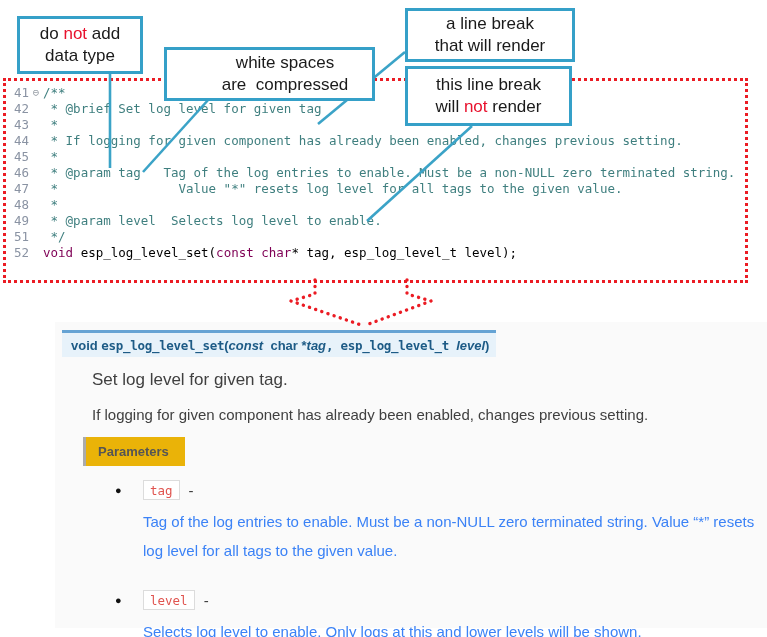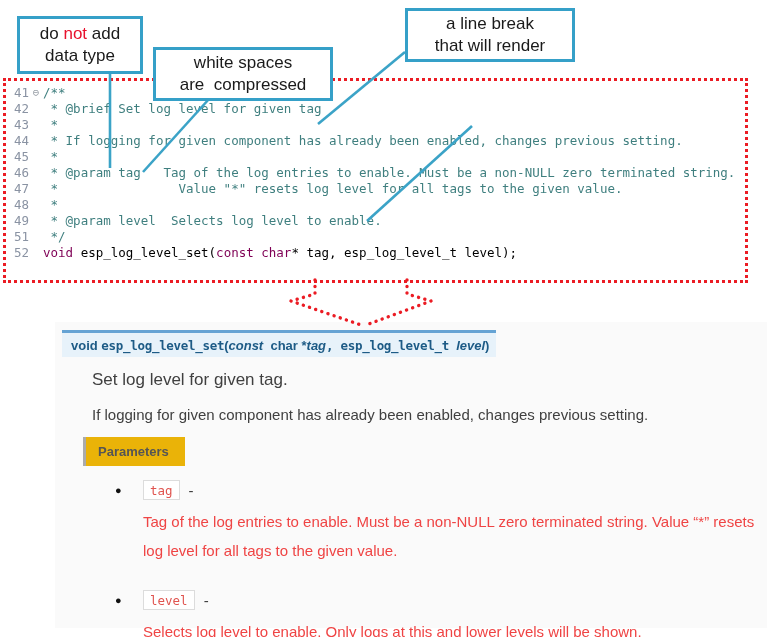--- a/index.html
+++ b/index.html
@@ -21,21 +21,21 @@
   .decl .kw{color:#7F0055;}
   .decl span{white-space:pre;}
 
   
   .callout{position:absolute;background:#fff;border:3px solid #35A0C8;z-index:6;
            display:flex;flex-direction:column;align-items:center;justify-content:center;
            font-size:17px;line-height:1.32;color:#1a1a1a;text-align:center;}
   .callout .red{color:#E8112D;}
   .callout span{white-space:pre;}
   #co1{left:17px;top:16px;width:120px;height:52px;}
-  #co2{left:153px;top:47px;width:174px;height:48px;}
+  #co2{left:164px;top:47px;width:174px;height:48px;padding-left:31px;}
   #co3{left:405px;top:8px;width:164px;height:48px;}
   #co4{left:405px;top:66px;width:161px;height:54px;}
 
   
   #overlay{position:absolute;left:0;top:0;z-index:5;pointer-events:none;}
 
   
   .docs{position:absolute;left:55px;top:322px;width:712px;height:306px;background:#FAFAFA;z-index:1;
         color:#404040;}
   .sig{position:absolute;left:7px;top:8px;width:434px;height:27px;background:#E7F2FA;
@@ -48,21 +48,21 @@
   .para{position:absolute;left:29px;top:84px;font-size:15px;margin-left:8px;}
   .params-label{position:absolute;left:28px;top:115px;background:#eab308;border-left:3px solid #ABABAB;
                 padding:7px 16px 7px 12px;font-size:13px;font-weight:bold;color:#555;}
   .plist{position:absolute;left:58px;top:158px;width:648px;}
   .pitem{position:relative;padding-left:30px;margin-bottom:25px;}
   .pbullet{position:absolute;left:2px;top:4px;font-size:11px;color:#111;}
   .pname-row{display:flex;align-items:center;gap:9px;}
   .pname{font-family:"DejaVu Sans Mono",monospace;font-size:12.5px;color:#E0544F;
          background:#fff;border:1px solid #DCDCDC;padding:2px 6px 1px 6px;}
   .pdash{font-size:15px;color:#404040;}
-  .pdesc{margin-top:7px;font-size:15px;line-height:29px;width:625px;color:#ef4444;}
+  .pdesc{margin-top:7px;font-size:15px;line-height:29px;width:625px;color:#3b82f6;}
 </style>
 </head>
 <body>
 
 <div id="stage">
 
   <div class="code-frame"></div>
 
   <div class="editor">
     <div class="crow">
@@ -127,20 +127,24 @@
     <span>data type</span>
   </div>
   <div class="callout" id="co2">
     <span>white spaces</span>
     <span>are  compressed</span>
   </div>
   <div class="callout" id="co3">
     <span>a line break</span>
     <span>that will render</span>
   </div>
+  <div class="callout" id="co4">
+    <span>this line break</span>
+    <span><span>will </span><span class="red">not</span><span> render</span></span>
+  </div>
 
   <svg id="overlay" width="767" height="637" viewBox="0 0 767 637">
     <g stroke="#3BA3C7" stroke-width="2.6">
       <line x1="110" y1="72" x2="110" y2="168"></line>
       <line x1="209" y1="99" x2="143" y2="172"></line>
       <line x1="405" y1="52" x2="318" y2="124"></line>
       <line x1="472" y1="126" x2="367" y2="221"></line>
     </g>
     <g stroke="#EB1C24" stroke-width="3.4" fill="none" stroke-linecap="round" stroke-dasharray="0.1 6.4">
       <polyline points="315,280 315,294 291,301 361,325"></polyline>

